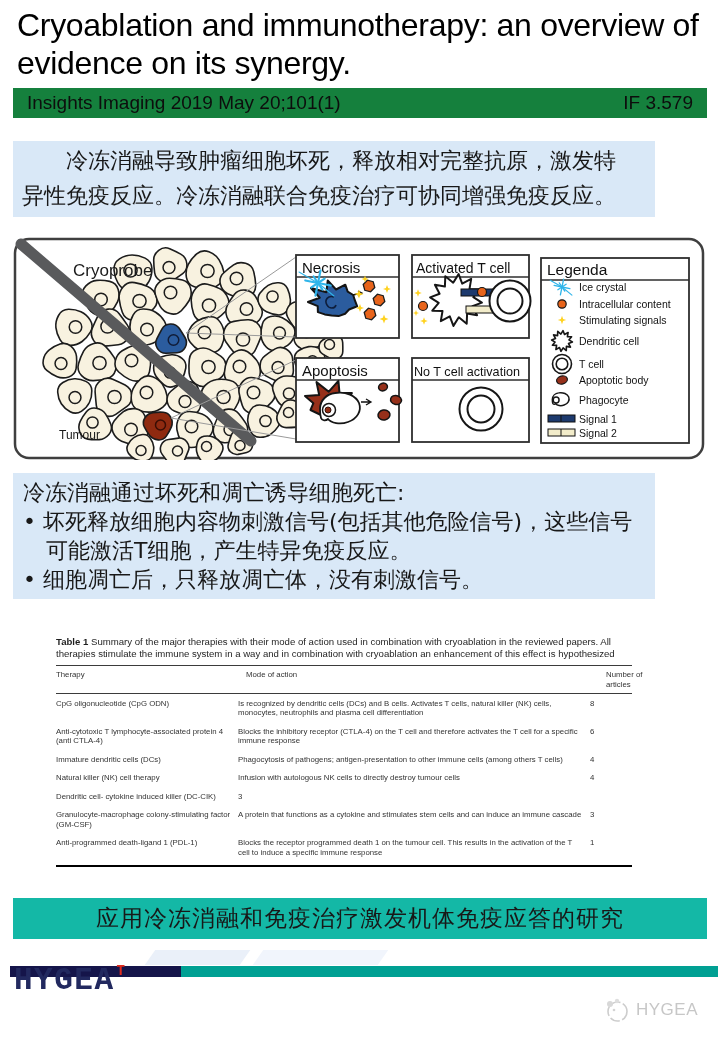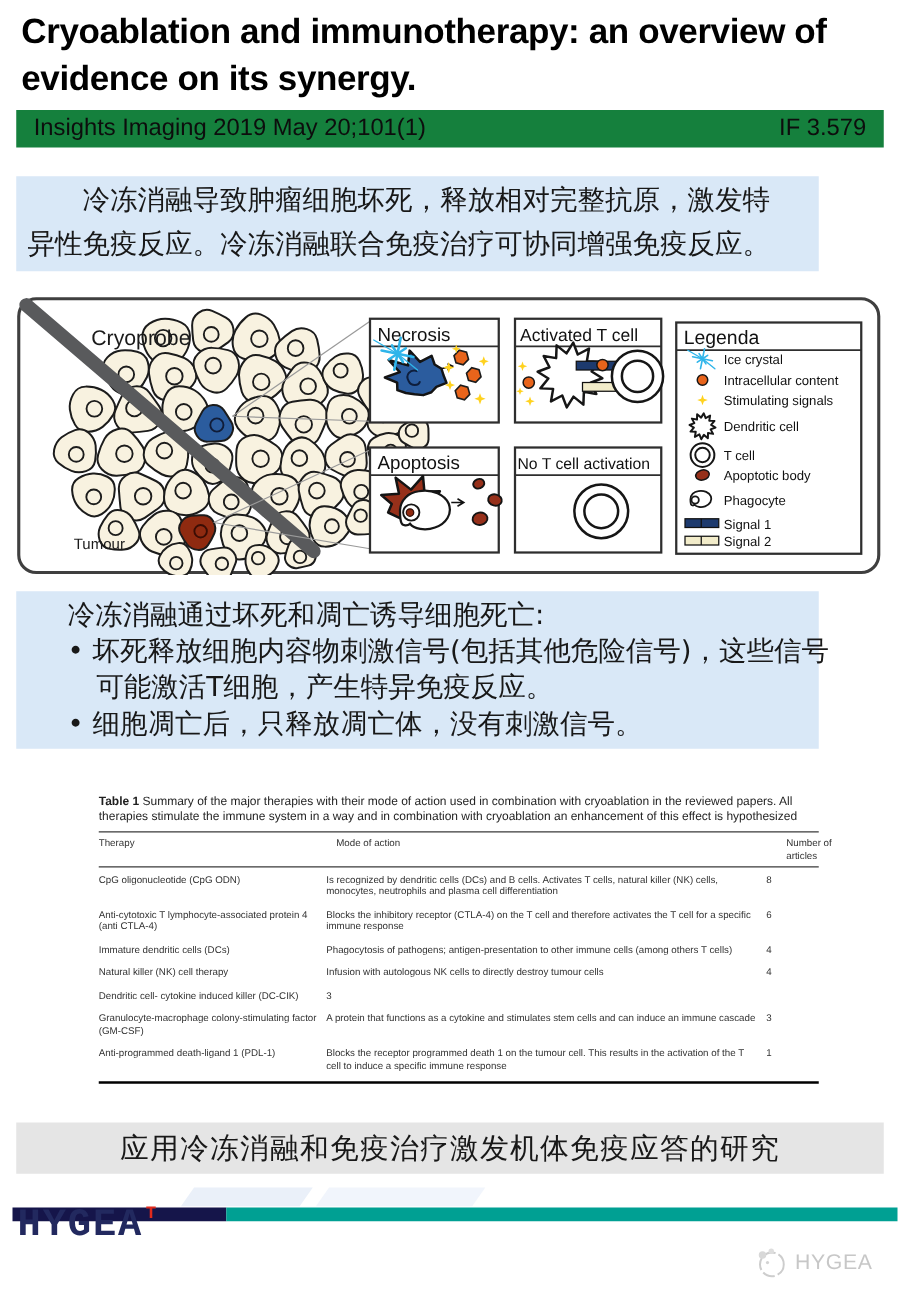--- a/index.html
+++ b/index.html
@@ -2,42 +2,42 @@
 <html><head>
 <meta charset="utf-8">
 <style>
   html,body{margin:0;padding:0;}
   body{
     width:720px;height:1040px;position:relative;background:#fff;overflow:hidden;
     font-family:"Liberation Sans","DejaVu Sans",sans-serif;color:#111;
   }
   .abs{position:absolute;}
   
-  .title{top:6px;left:17px;width:690px;font-size:28px;font-weight:700;line-height:38px;color:#000;letter-spacing:-0.3px;}
+  .title{top:6px;left:17px;width:690px;font-size:32px;font-weight:400;line-height:38px;color:#000;letter-spacing:-0.3px;}
   
   .journal-bar{top:88px;left:13px;width:694px;height:30px;background:#15803d;display:flex;justify-content:space-between;align-items:center;padding:0 14px;box-sizing:border-box;font-size:19px;color:#0d0d0d;}
   
   .cjk-box{left:13px;width:642px;background:#d9e8f7;box-sizing:border-box;color:#181818;font-family:"DejaVu Sans","Liberation Sans",sans-serif;}
   .box1{top:141px;height:76px;padding:2px 9px;font-size:22px;line-height:35px;}
   .box1 .line{white-space:nowrap;}
   .box1 .indent{padding-left:2em;}
   .box2{top:473px;height:126px;padding:5px 10px;font-size:22px;line-height:29px;}
-  .box2 .line{white-space:nowrap;margin-left:31px;}
+  .box2 .line{white-space:nowrap;}
   .box2 .cont{padding-left:1.05em;}
   
   .figure{top:237px;left:13px;width:694px;height:289px;}
   
-  .table-wrap{top:636px;left:79px;width:576px;color:#2e2e2e;}
+  .table-wrap{top:636px;left:56px;width:576px;color:#2e2e2e;}
   .caption{font-size:9.6px;line-height:11.5px;color:#1f1f1f;margin-bottom:6px;width:575px;}
   .caption b{font-weight:700;}
   .thead{display:grid;grid-template-columns:176px 346px 46px;column-gap:6px;border-top:1.2px solid #3b3b3b;border-bottom:1.2px solid #3b3b3b;padding:4px 0;font-size:7.8px;line-height:9.5px;color:#333;gap:14px;}
   #tbl-body{border-bottom:2px solid #000;padding-bottom:3px;}
   .trow{display:grid;grid-template-columns:176px 346px 46px;column-gap:6px;padding:4.5px 0;font-size:7.8px;line-height:9.5px;color:#333;}
   
-  .bottom-bar{top:898px;left:13px;width:694px;height:41px;background:#e5e5e5;display:flex;align-items:center;justify-content:center;font-size:23px;letter-spacing:1px;color:#181818;font-family:"DejaVu Sans","Liberation Sans",sans-serif;}
+  .bottom-bar{top:898px;left:13px;width:694px;height:41px;background:#14b8a6;display:flex;align-items:center;justify-content:center;font-size:23px;letter-spacing:1px;color:#181818;font-family:"DejaVu Sans","Liberation Sans",sans-serif;}
   
   .swoosh1{top:950px;left:150px;width:95px;height:15px;background:#eaf0f9;transform:skewX(-35deg);}
   .swoosh2{top:950px;left:258px;width:125px;height:15px;background:#f1f5fc;transform:skewX(-35deg);}
   .stripe-navy{top:966px;left:10px;width:171px;height:11px;background:#15154a;}
   .stripe-teal{top:966px;left:181px;width:537px;height:11px;background:#00a093;}
   .brand{top:963px;left:14px;font-family:Liberation Mono, monospace;font-weight:700;font-size:31px;color:#22295f;letter-spacing:1.5px;}
   .brand-mark{font-size:14px;position:relative;top:-14px;left:2px;color:#e02a1c;}
   .watermark{top:997px;left:604px;display:flex;align-items:center;gap:6px;color:#c7c7c7;font-size:17px;letter-spacing:0.5px;}
   svg text{font-family:"Liberation Sans","DejaVu Sans",sans-serif;}
 </style>

